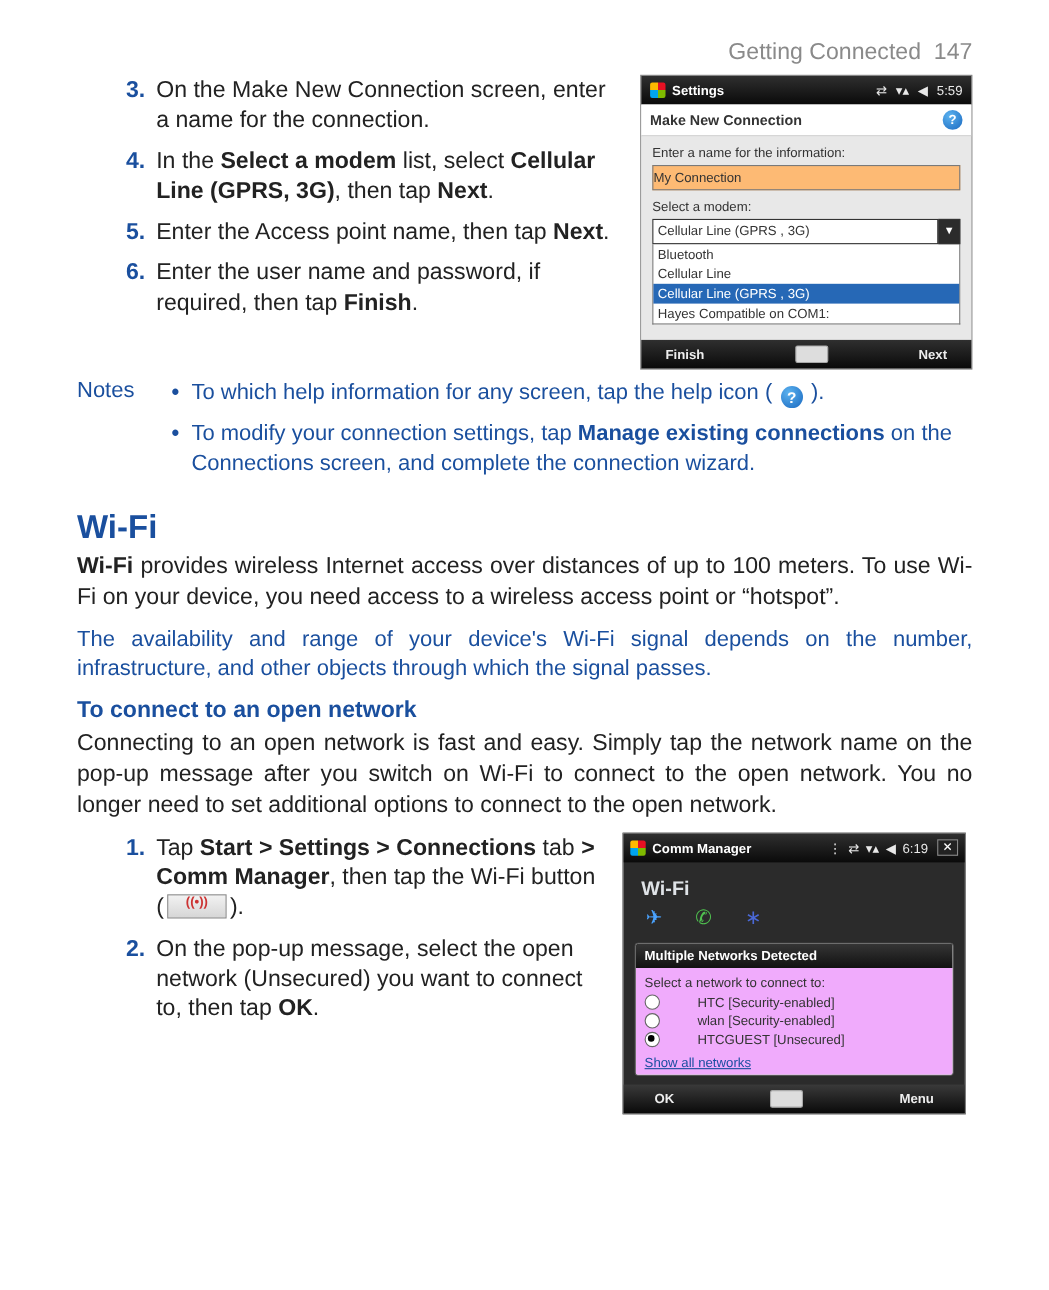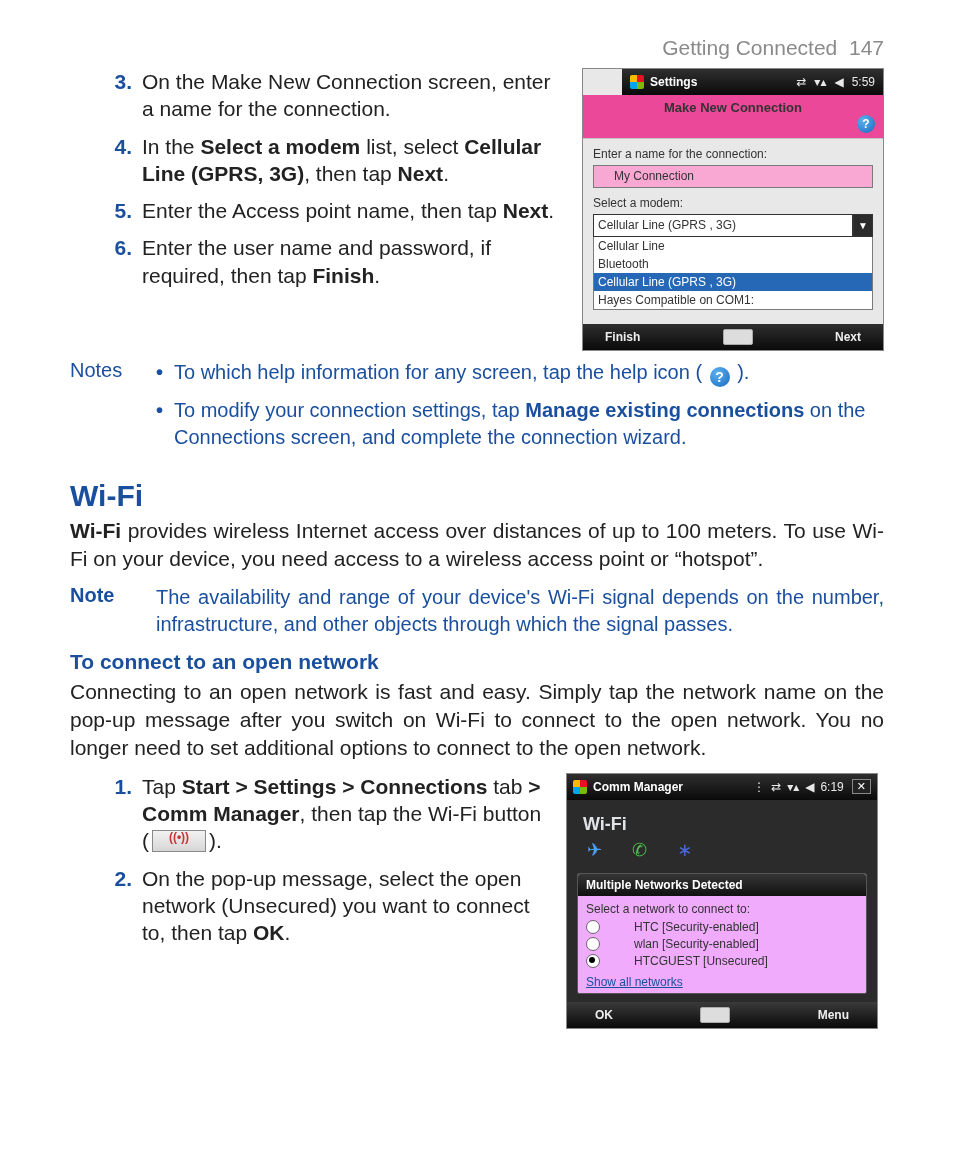--- a/index.html
+++ b/index.html
@@ -27,29 +27,29 @@
   .note2{display:flex;font-size:20px;margin:8px 0 10px 0;}
   .note2 .lbl{flex:0 0 86px;color:#1a4f9e;font-weight:700;}
   .note2 .txt{flex:1;color:#1a4f9e;text-align:justify;line-height:1.35;}
   h3.sub{color:#1a4f9e;font-weight:700;font-size:21px;margin:12px 0 4px 0;}
   
   .helpicon{display:inline-block;width:20px;height:20px;border-radius:50%;background:radial-gradient(circle at 35% 30%,#5bb2ef,#1968c0);color:#fff;text-align:center;line-height:20px;font-weight:700;font-size:14px;vertical-align:-3px;margin:0 2px;}
   .wifibtn{display:inline-block;width:52px;height:20px;border:1px solid #888;background:linear-gradient(#f2f2f2,#d6d6d6);vertical-align:-4px;position:relative;margin:0 3px;}
   .wifibtn::after{content:"((\2022))";color:#c33;position:absolute;left:0;right:0;top:-1px;text-align:center;font-size:12px;font-weight:700;}
   
   .shot1{width:300px;border:1px solid #888;background:#e8e8e8;font-family:Tahoma,Arial,sans-serif;}
-  .tbar{height:26px;background:linear-gradient(#2f2f2f,#0a0a0a);color:#fff;display:flex;align-items:center;padding:0 8px;font-size:12px;margin-left:39px;}
+  .tbar{height:26px;background:linear-gradient(#2f2f2f,#0a0a0a);color:#fff;display:flex;align-items:center;padding:0 8px;font-size:12px;}
   .tbar .winflag{width:14px;height:14px;margin-right:6px;background:conic-gradient(#e81123 0 90deg,#7fba00 0 180deg,#00a4ef 0 270deg,#ffb900 0);border-radius:2px;}
   .tbar .spacer{flex:1;}
   .tbar .sicon{margin-left:8px;font-size:12px;opacity:.9;}
-  .subbar{background:#ec4899;border-bottom:1px solid #c5c5c5;padding:5px 8px;display:flex;align-items:center;font-size:13px;font-weight:700;color:#333;flex-direction:column;}
+  .subbar{background:#ffffff;border-bottom:1px solid #c5c5c5;padding:5px 8px;display:flex;align-items:center;font-size:13px;font-weight:700;color:#333;}
   .subbar .q{margin-left:auto;width:18px;height:18px;border-radius:50%;background:radial-gradient(circle at 35% 30%,#5bb2ef,#1968c0);color:#fff;font-size:12px;font-weight:700;display:flex;align-items:center;justify-content:center;}
   .form1{background:#e8e8e8;padding:8px 10px 14px 10px;font-size:12px;color:#333;}
   .lbl1{margin-bottom:4px;}
-  .inp1{border:1px solid #7a7a7a;background:#f9a8d4;padding:2px 20px;margin-bottom:8px;height:17px;line-height:17px;}
+  .inp1{border:1px solid #7a7a7a;background:#fdba74;padding:2px 0;margin-bottom:8px;height:17px;line-height:17px;}
   .sel1{display:flex;}
   .selbox{flex:1;border:1px solid #333;background:#fff;padding:2px 4px;height:17px;line-height:17px;}
   .selbtn{width:18px;border:1px solid #333;background:#2b2b2b;color:#fff;display:flex;align-items:center;justify-content:center;font-size:10px;}
   .dropdown{border:1px solid #7a7a7a;border-top:0;background:#fff;}
   .dditem{padding:2px 4px;font-size:12px;}
   .dditem.sel{background:#2668b6;color:#fff;}
   .bbar{height:26px;background:linear-gradient(#2f2f2f,#0a0a0a);color:#eee;display:flex;align-items:center;justify-content:space-between;padding:0 22px;font-size:12px;font-weight:700;}
   .bbar .kbd{width:28px;height:14px;border:1px solid #aaa;border-radius:2px;background:#ddd;}
   
   .shot2{width:310px;border:1px solid #888;font-family:Tahoma,Arial,sans-serif;background:#2b2b2b;}
@@ -114,30 +114,30 @@
           <span class="sicon">⇄</span>
           <span class="sicon">▾▴</span>
           <span class="sicon">◀</span>
           <span class="sicon">5:59</span>
         </div>
         <div class="subbar">
           <span>Make New Connection</span>
           <span class="q">?</span>
         </div>
         <div class="form1">
-          <div class="lbl1">Enter a name for the connection:</div>
+          <div class="lbl1">Enter a name for the information:</div>
           <div class="inp1">My Connection</div>
           <div class="lbl1">Select a modem:</div>
           <div class="sel1">
             <div class="selbox">Cellular Line (GPRS , 3G)</div>
             <div class="selbtn">▼</div>
           </div>
           <div class="dropdown" id="dd1">
+              <div class="dditem">Bluetooth</div>
               <div class="dditem">Cellular Line</div>
-              <div class="dditem">Bluetooth</div>
               <div class="dditem sel">Cellular Line (GPRS , 3G)</div>
               <div class="dditem">Hayes Compatible on COM1:</div>
             </div>
         </div>
         <div class="bbar">
           <span>Finish</span>
           <span class="kbd"></span>
           <span>Next</span>
         </div>
       </div>
@@ -159,21 +159,20 @@
         <div class="bulletdot">•</div>
         <div class="bullettext">To modify your connection settings, tap <b>Manage existing connections</b> on the Connections screen, and complete the connection wizard.</div>
       </div>
     </div>
   </div>
 
   <h2 class="wifi">Wi-Fi</h2>
   <p class="para"><b>Wi-Fi</b> provides wireless Internet access over distances of up to 100 meters. To use Wi-Fi on your device, you need access to a wireless access point or “hotspot”.</p>
 
   <div class="note2">
-    <div class="lbl">Note</div>
     <div class="txt">The availability and range of your device's Wi-Fi signal depends on the number, infrastructure, and other objects through which the signal passes.</div>
   </div>
 
   <h3 class="sub">To connect to an open network</h3>
   <p class="para">Connecting to an open network is fast and easy. Simply tap the network name on the pop-up message after you switch on Wi-Fi to connect to the open network. You no longer need to set additional options to connect to the open network.</p>
 
   <div class="cols">
     <div class="textcol">
       <ol class="steps" id="steps-wifi">
           <li class="step">

